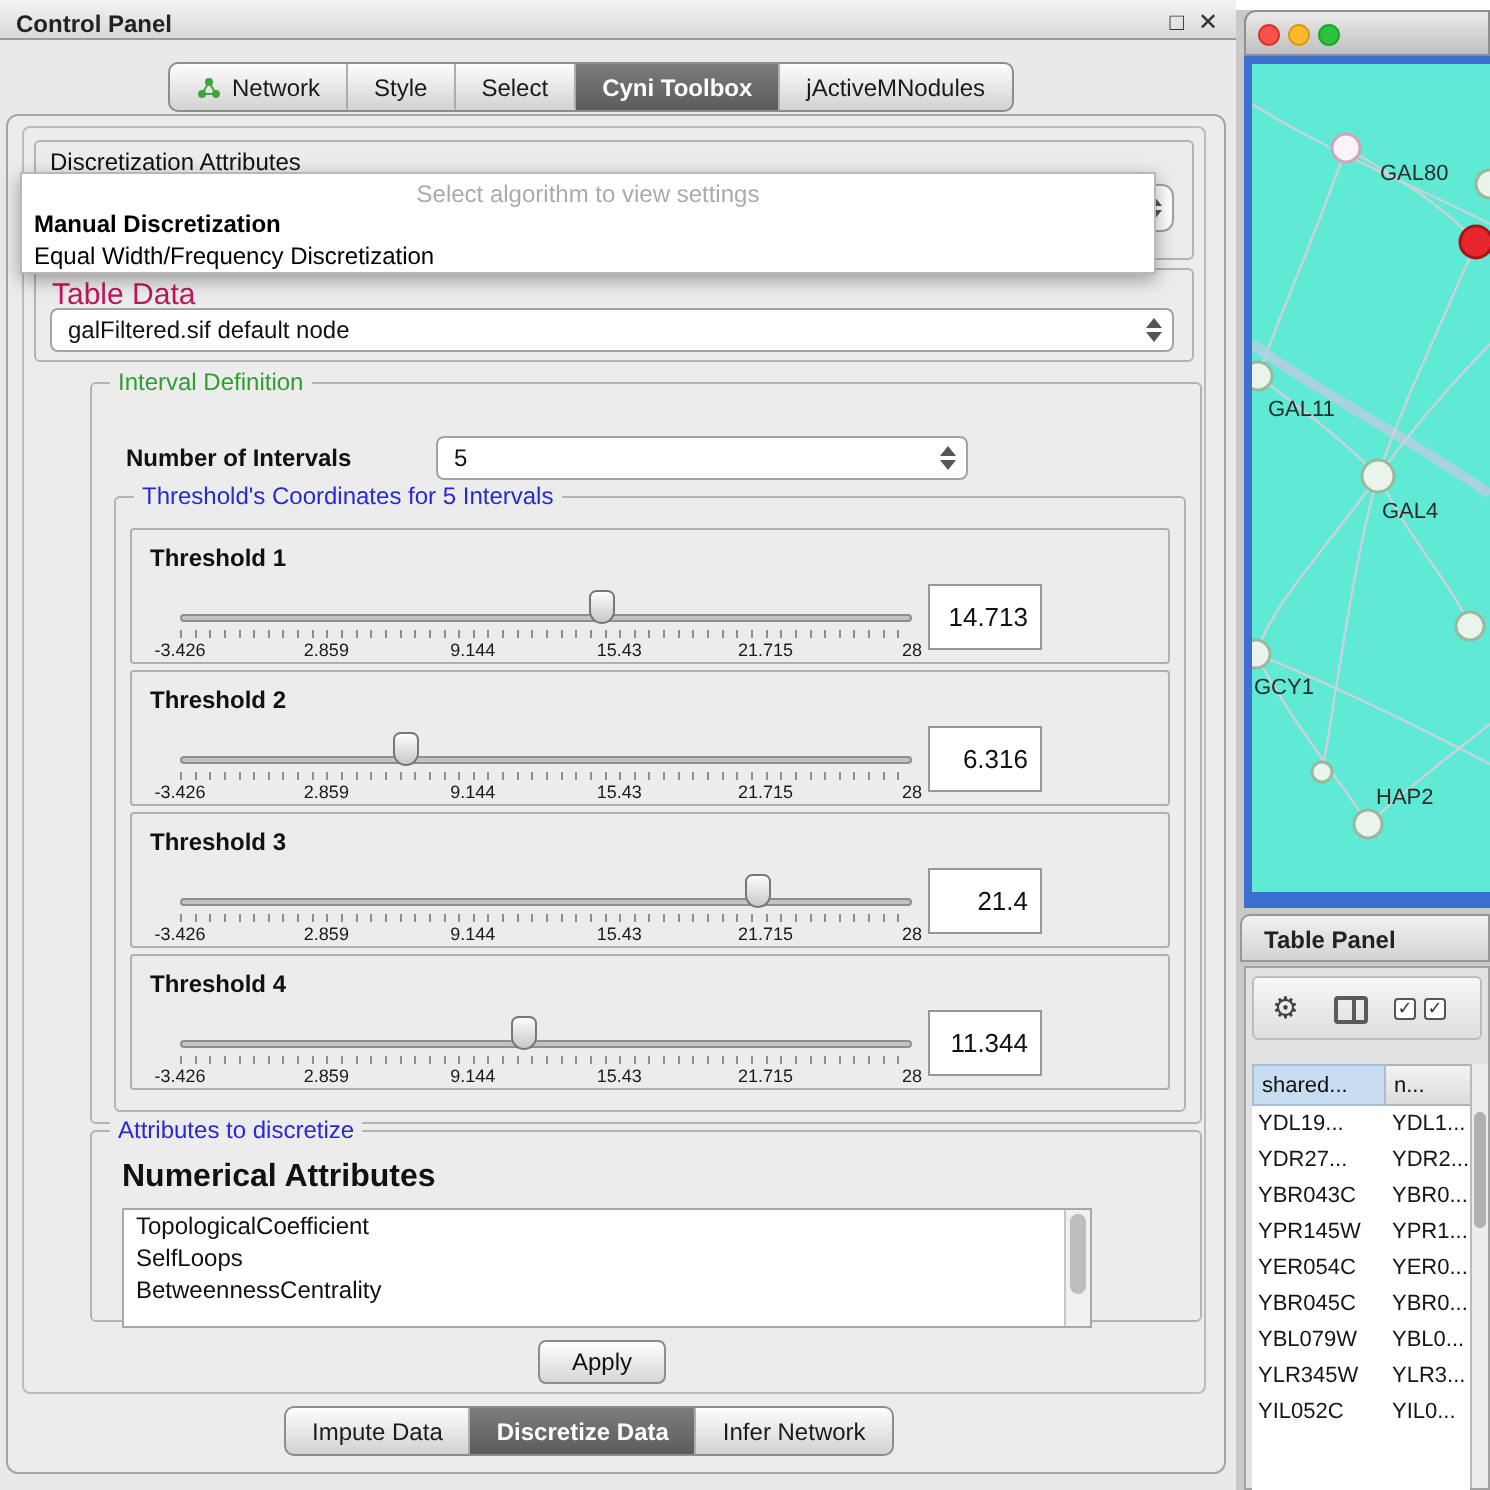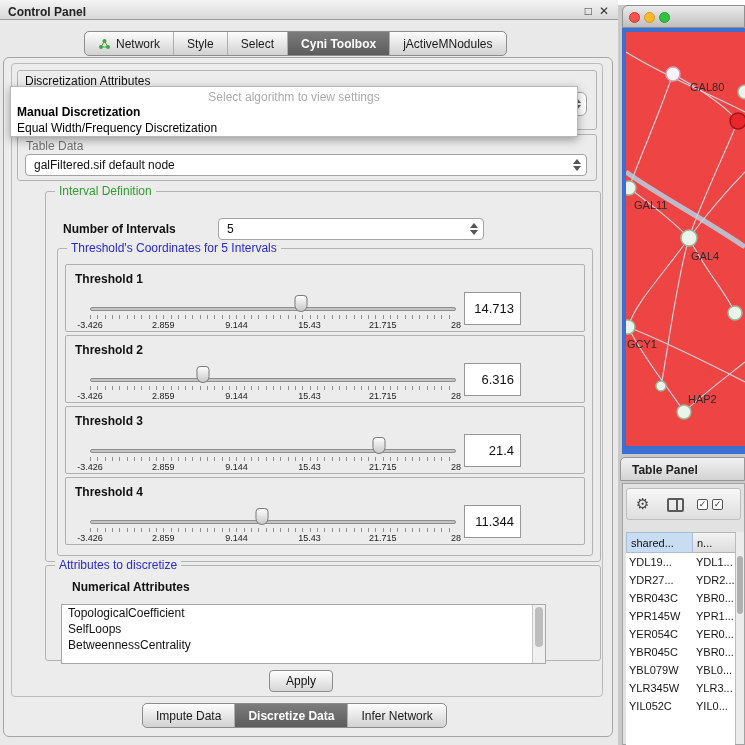--- a/index.html
+++ b/index.html
@@ -41,56 +41,56 @@
 .algo-label{position:absolute;left:7px;top:3px;font-size:12px;color:#111;}
 .algo-combo{left:7px;top:21px;width:562px;height:24px;border-radius:6px;}
 
 .popup{position:absolute;left:10px;top:86px;width:568px;height:51px;background:#fff;border:1px solid #b8b8b8;box-shadow:0 3px 9px rgba(0,0,0,.35);z-index:40;}
 .popup-ph{position:absolute;left:0;right:0;top:3px;text-align:center;font-size:12px;color:#ababab;}
 .popup-opt{position:absolute;left:6px;font-size:12px;color:#000;}
 .popup-opt.b{top:18px;font-weight:bold;}
 .popup-opt.r{top:34px;}
 
 .td-group{left:17px;top:134px;width:580px;height:47px;}
-.td-label{position:absolute;left:8px;top:4px;font-size:12px;color:#737373;}
+.td-label{position:absolute;left:8px;top:4px;font-size:15px;color:#be185d;}
 .td-combo{left:7px;top:19px;width:562px;height:22px;}
 
 .iv-group{left:45px;top:191px;width:556px;height:371px;}
 .niv-label{position:absolute;left:17px;top:30px;font-size:12px;font-weight:bold;color:#111;}
 .niv-combo{left:172px;top:26px;width:266px;height:22px;}
 .thr-group{left:11px;top:56px;width:536px;height:308px;}
 
 .tpanel{position:absolute;left:7px;width:520px;height:68px;border:1px solid #b0b0b0;border-radius:2px;}
 .tlabel{position:absolute;left:9px;top:7px;font-size:12px;font-weight:bold;color:#111;}
 .slider{position:absolute;left:24px;top:30px;width:366px;height:36px;}
 .thumb{position:absolute;top:0;width:13px;height:17px;transform:translateX(-50%);background:linear-gradient(#fdfdfd,#c8c8c8);border:1px solid #777;border-radius:4px 4px 7px 7px;z-index:2;}
 .strack{position:absolute;left:0;right:0;top:12px;height:4px;background:#c4c4c4;border:1px solid #8e8e8e;border-radius:2px;}
 .sticks{position:absolute;left:0;right:0;top:20px;height:4px;background:repeating-linear-gradient(to right,#8f8f8f 0 1px,transparent 1px 7.32px);}
 .tlabels{position:absolute;left:0;right:0;top:25px;height:11px;}
 .tlabels span{position:absolute;transform:translateX(-50%);font-size:9px;color:#1a1a1a;white-space:nowrap;}
 .valbox{position:absolute;left:398px;top:27px;width:57px;height:33px;background:#fff;border:1px solid #979797;font-size:13px;color:#111;display:flex;align-items:center;justify-content:flex-end;padding-right:6px;}
 
 .attr-group{left:45px;top:565px;width:556px;height:96px;}
-.attr-title{position:absolute;left:26px;top:14px;font-size:12px;font-weight:bold;color:#111;}
+.attr-title{position:absolute;left:15px;top:14px;font-size:16px;font-weight:bold;color:#111;}
 .listbox{position:absolute;left:15px;top:38px;width:485px;height:60px;background:#fff;border:1px solid #a8a8a8;overflow:hidden;}
 .list-item{font-size:12px;color:#111;padding:1px 0 1px 6px;line-height:14px;}
 .list-scroll{position:absolute;right:0;top:0;bottom:0;width:13px;background:#f0f0f0;border-left:1px solid #c6c6c6;}
 .list-thumb{position:absolute;left:2px;top:2px;width:8px;height:40px;background:#bdbdbd;border-radius:4px;}
 
 .apply-btn{position:absolute;left:269px;top:670px;width:64px;height:22px;background:linear-gradient(#fefefe,#d6d6d6);border:1px solid #8c8c8c;border-radius:4px;font-size:12px;color:#111;text-align:center;line-height:20px;}
 
 
 .netwin{position:absolute;left:622px;top:5px;width:123px;height:449px;}
 .net-titlebar{position:absolute;left:0;top:0;width:123px;height:23px;background:linear-gradient(#ebebeb,#bfbfbf);border:1px solid #8f8f8f;border-radius:6px 0 0 0;}
 .light{position:absolute;top:6px;width:11px;height:11px;border-radius:50%;}
 .l-red{left:6px;background:#fb514d;border:1px solid #d9342c;}
 .l-yel{left:21px;background:#fdb927;border:1px solid #d69a1e;}
 .l-grn{left:36px;background:#2ec23e;border:1px solid #1ea52f;}
 .net-body{position:absolute;left:0;top:23px;width:123px;height:426px;background:#3d6fd1;}
-.net-canvas{position:absolute;left:4px;top:4px;width:119px;height:414px;background:#ef4444;overflow:hidden;}
+.net-canvas{position:absolute;left:4px;top:4px;width:119px;height:414px;background:#5eead4;overflow:hidden;}
 .net-canvas svg{position:absolute;left:0;top:0;}
 .node-label{position:absolute;font-size:11px;color:#2b2b2b;white-space:nowrap;}
 
 
 .tp-title{position:absolute;left:620px;top:457px;width:125px;height:24px;background:linear-gradient(#f1f1f1,#d3d3d3);border:1px solid #979797;border-radius:5px 0 0 0;}
 .tp-title span{position:absolute;left:11px;top:5px;font-size:12px;font-weight:bold;color:#222;}
 .tpane{position:absolute;left:622px;top:483px;width:123px;height:262px;background:#e2e2e2;border:1px solid #a2a2a2;}
 .tp-toolbar{position:absolute;left:3px;top:4px;right:3px;height:32px;background:linear-gradient(#f7f7f7,#dedede);border:1px solid #bdbdbd;border-radius:3px;}
 .gear{position:absolute;left:9px;top:6px;font-size:15px;color:#444;}
 .cols-icon{position:absolute;left:40px;top:9px;width:17px;height:14px;border:2px solid #5a5a5a;border-radius:2px;}

